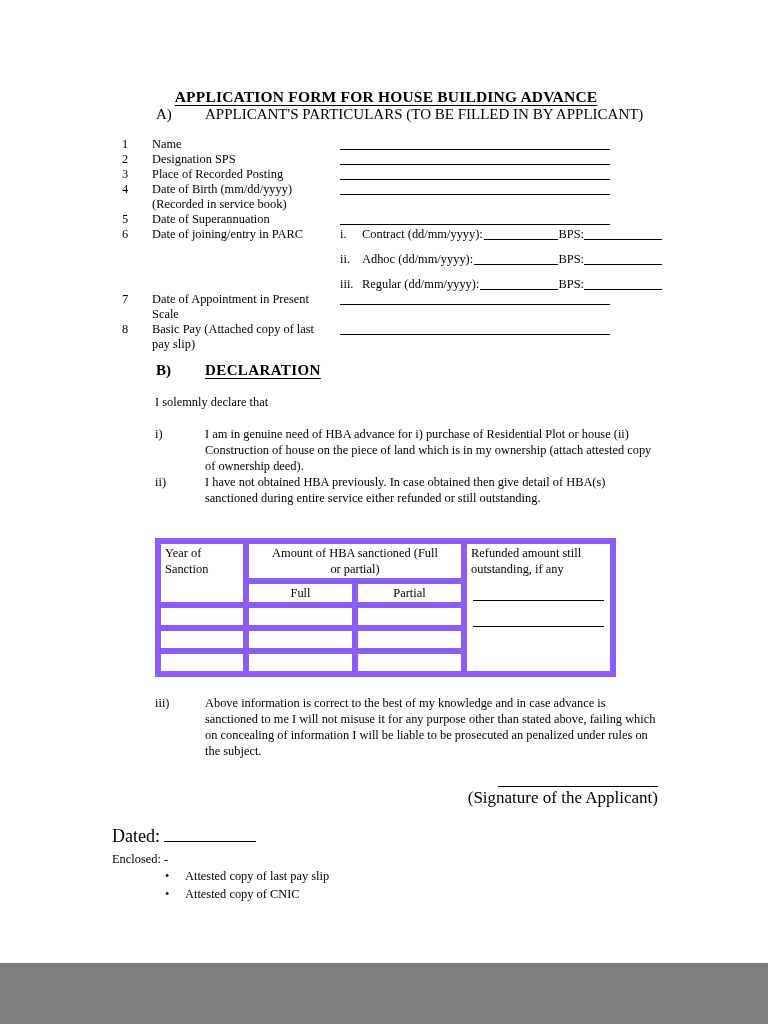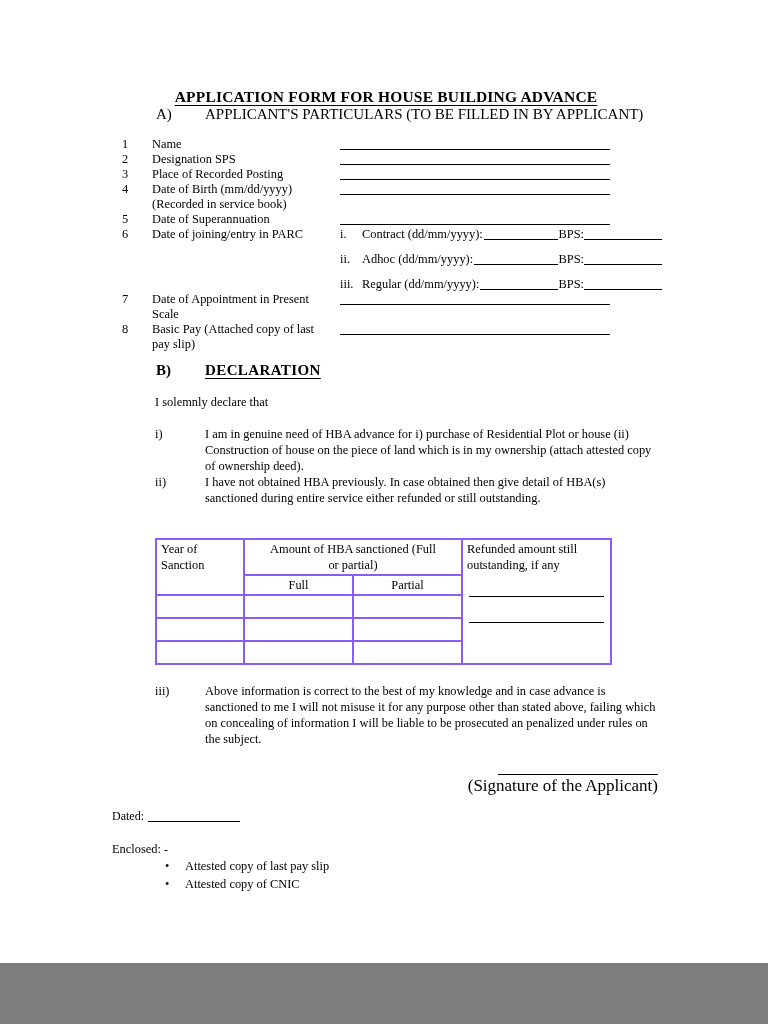--- a/index.html
+++ b/index.html
@@ -54,34 +54,34 @@
   .indent-options { margin-left:188px; margin-top:10px; }
 
   .declare-intro { margin-left:43px; margin-top:16px; margin-bottom:16px; font-size:12.4px; line-height:15px; }
 
   .clause { display:flex; width:505px; margin-left:43px; font-size:12.4px; line-height:16px; }
   .clause-num { flex:0 0 50px; }
   .clause-text { flex:1; }
   .clause-iii { margin-top:18px;justify-content:center; }
 
   .hba-table { border-collapse:collapse; margin:32px 0 0 43px; font-size:12.4px; line-height:16px; table-layout:fixed; }
-  .hba-table td { border:2px solid #8b5cf6; padding:1px 4px; vertical-align:top; }
+  .hba-table td { border:6px solid #8b5cf6; padding:1px 4px; vertical-align:top; }
   .hba-table .c-center { text-align:center; }
   .hba-table .body-row td { height:23px; }
   .amount-head { display:inline-block; width:175px; }
   .refunded-cell .blank-underline { border-bottom:1px solid #000; height:24px; margin:0 2px; }
   .refunded-cell .blank-underline.second { height:26px; }
 
   .signature-block { margin-top:26px; text-align:right; font-size:17px; line-height:15px; padding-right:2px; }
   .signature-line { width:160px; border-bottom:1px solid #000; height:2px; margin-left:auto; margin-bottom:3px; }
 
-  .dated-row { display:flex; margin-top:16px; font-size:12px; line-height:15px; }
+  .dated-row { display:flex; margin-top:24px; font-size:18px; line-height:15px; }
   .dated-line { width:92px; border-bottom:1px solid #000; margin-left:4px; margin-bottom:2px; }
 
-  .enclosed-label { margin-top:18px; font-size:12.4px; line-height:15px; }
+  .enclosed-label { margin-top:8px; font-size:12.4px; line-height:15px; }
   .enclosure-item { display:flex; margin-left:53px; font-size:12.4px; line-height:18px; }
   .bullet { flex:0 0 20px; }
 
   .viewer-gutter { width:768px; height:61px; background:#7d7d7d; }
 </style>
 </head>
 <body>
 
 <div class="page">
 

